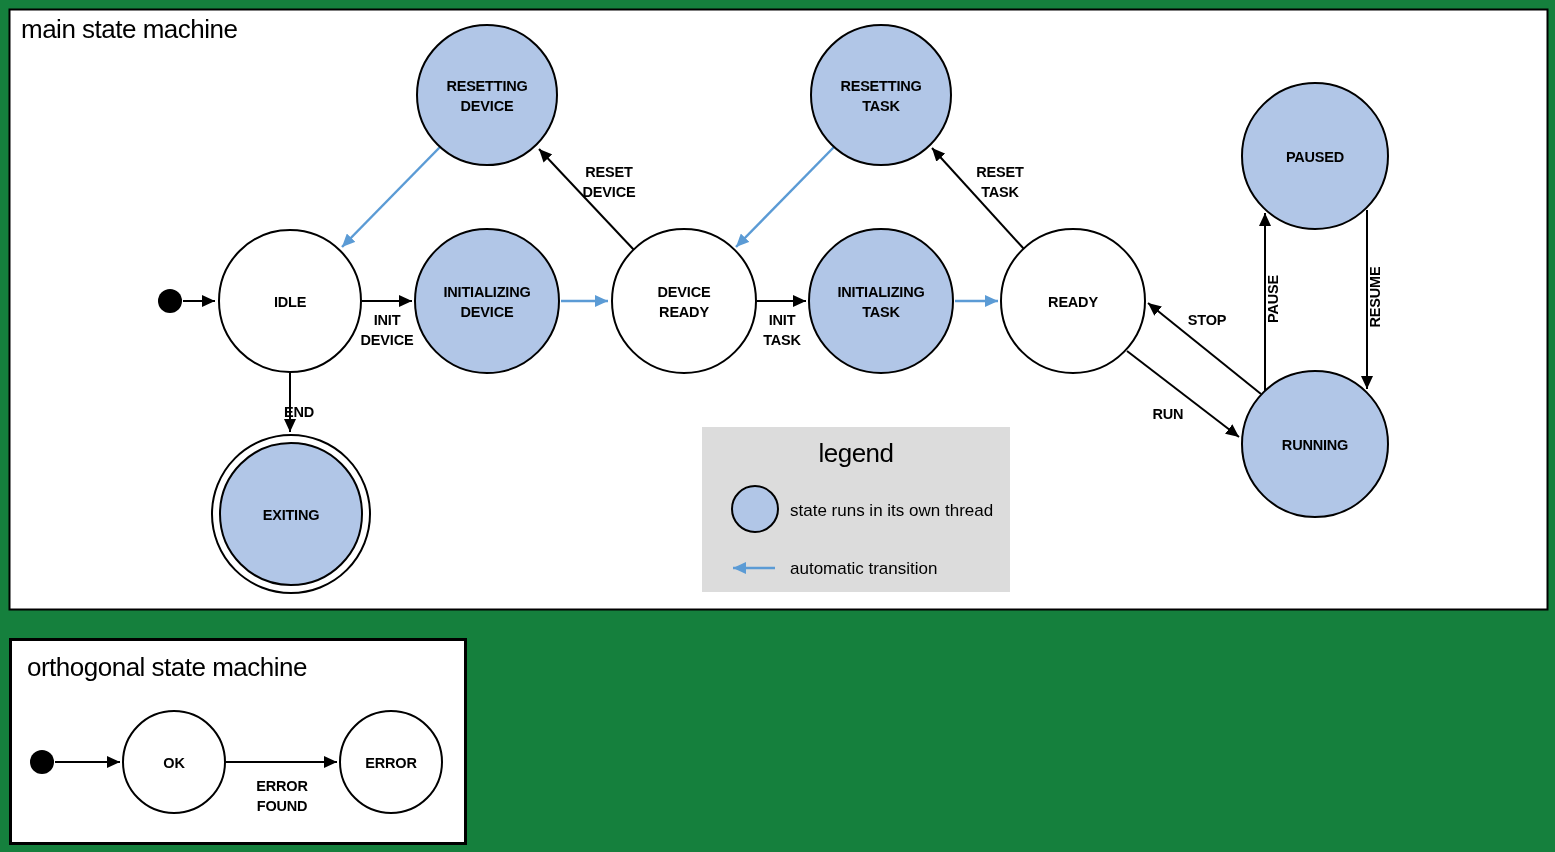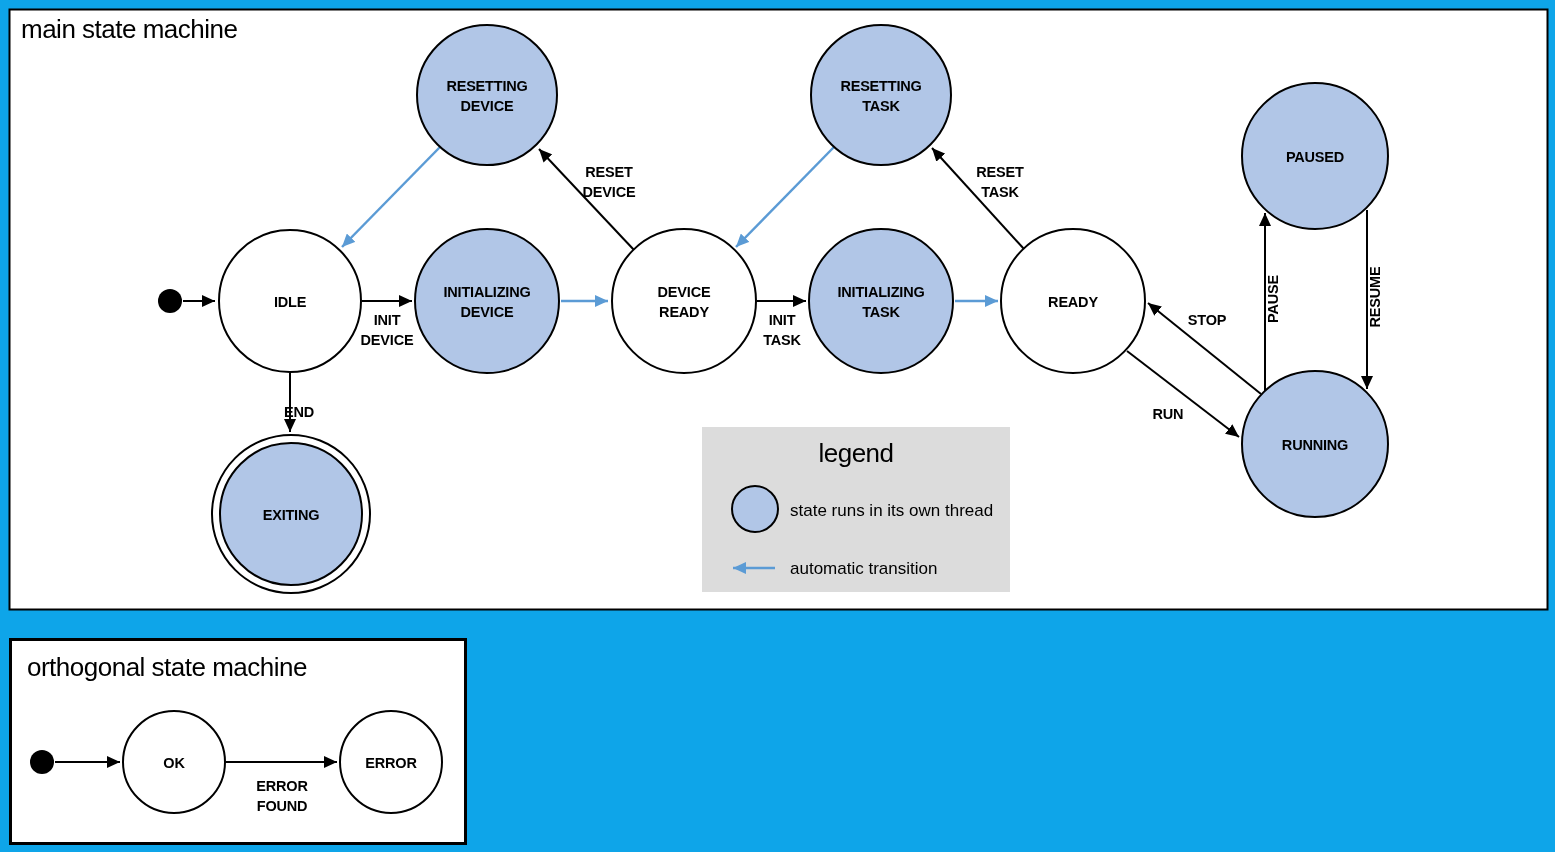--- a/index.html
+++ b/index.html
@@ -1,17 +1,17 @@
 <!DOCTYPE html>
 <html><head>
 <meta charset="utf-8">
 <style>
   html,body{margin:0;padding:0;background:#ffffff;}
   body{width:1555px;height:852px;overflow:hidden;}
-  .canvas{position:relative;width:1555px;height:852px;background:#0ea5e9;}
+  .canvas{position:relative;width:1555px;height:852px;background:#15803d;}
   svg{display:block;}
   text{font-family:"Liberation Sans",sans-serif;fill:#000;}
   .frame{fill:#ffffff;stroke:#000000;}
   .title{font-size:26px;letter-spacing:-0.5px;}
   .state-circle{stroke:#000000;stroke-width:2;}
   .state-white{fill:#ffffff;}
   .state-label{font-size:14.5px;font-weight:bold;text-anchor:middle;letter-spacing:-0.2px;}
   .edge{stroke:#000000;stroke-width:2;fill:none;}
   .edge-blue{stroke-width:2.5;fill:none;}
   .edge-label{font-size:14.5px;font-weight:bold;text-anchor:middle;letter-spacing:-0.2px;}

